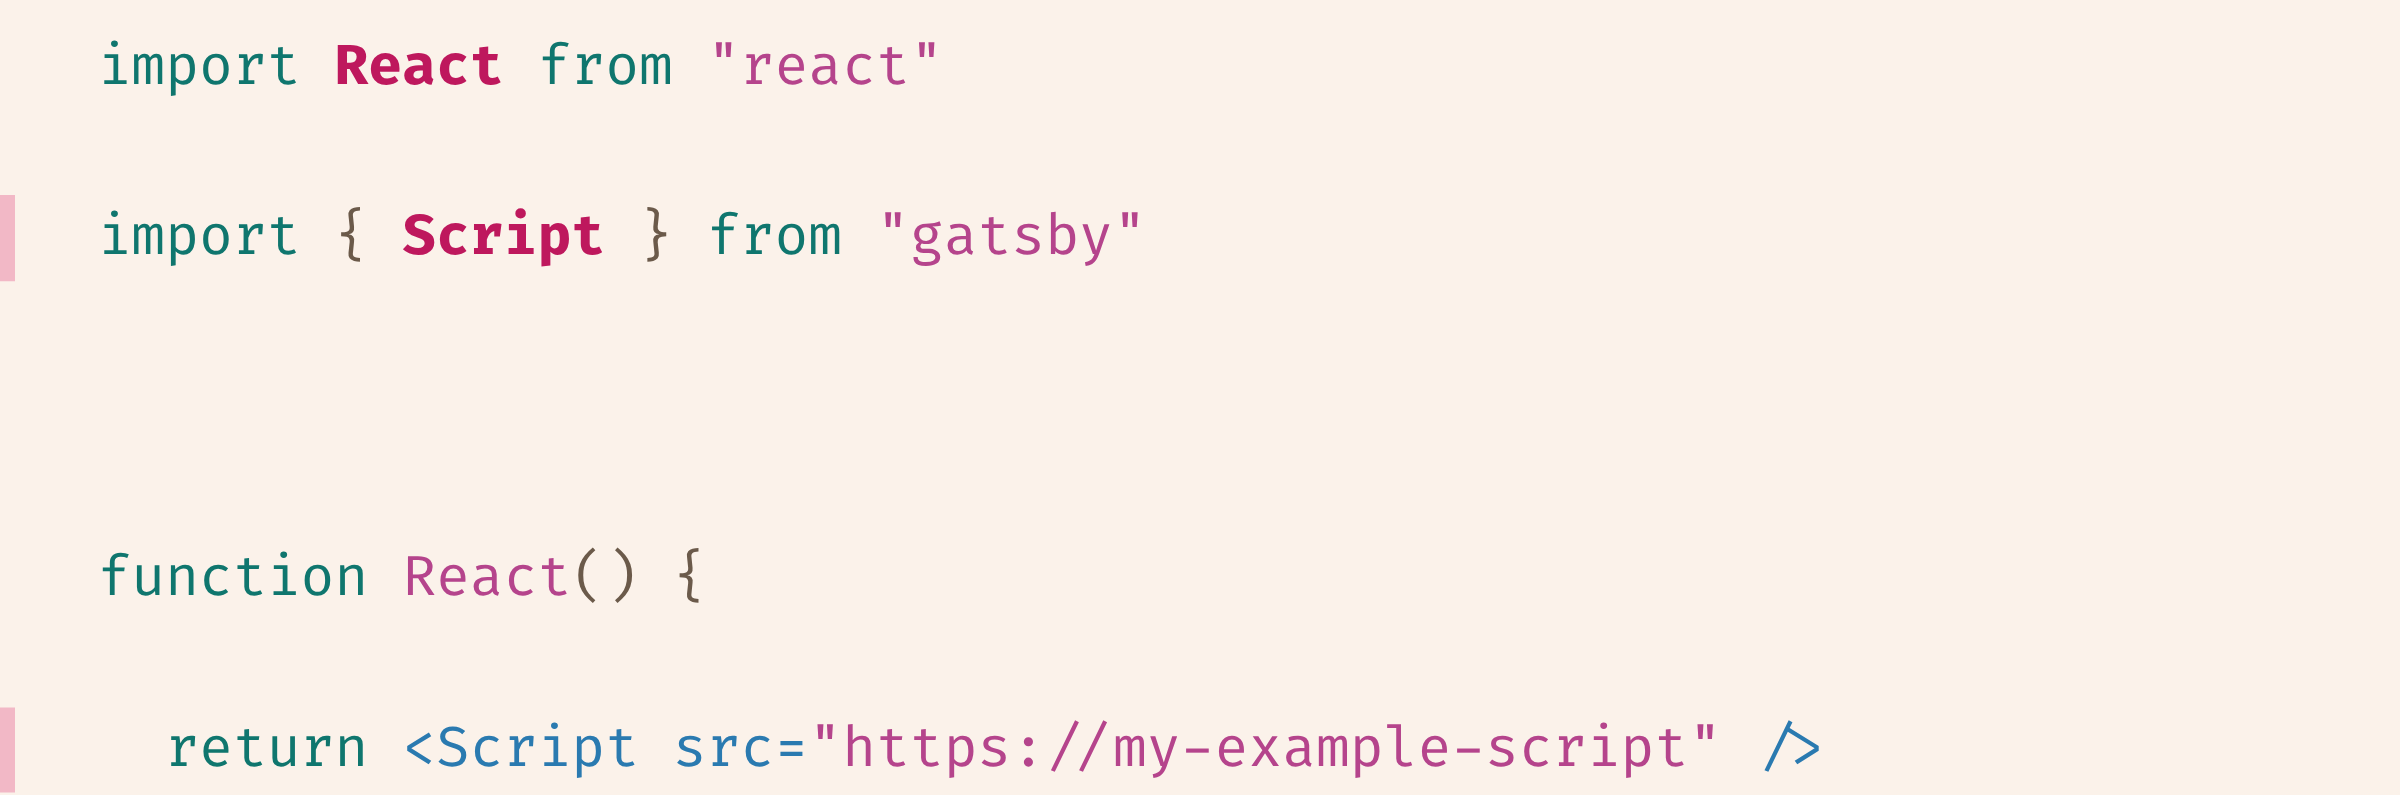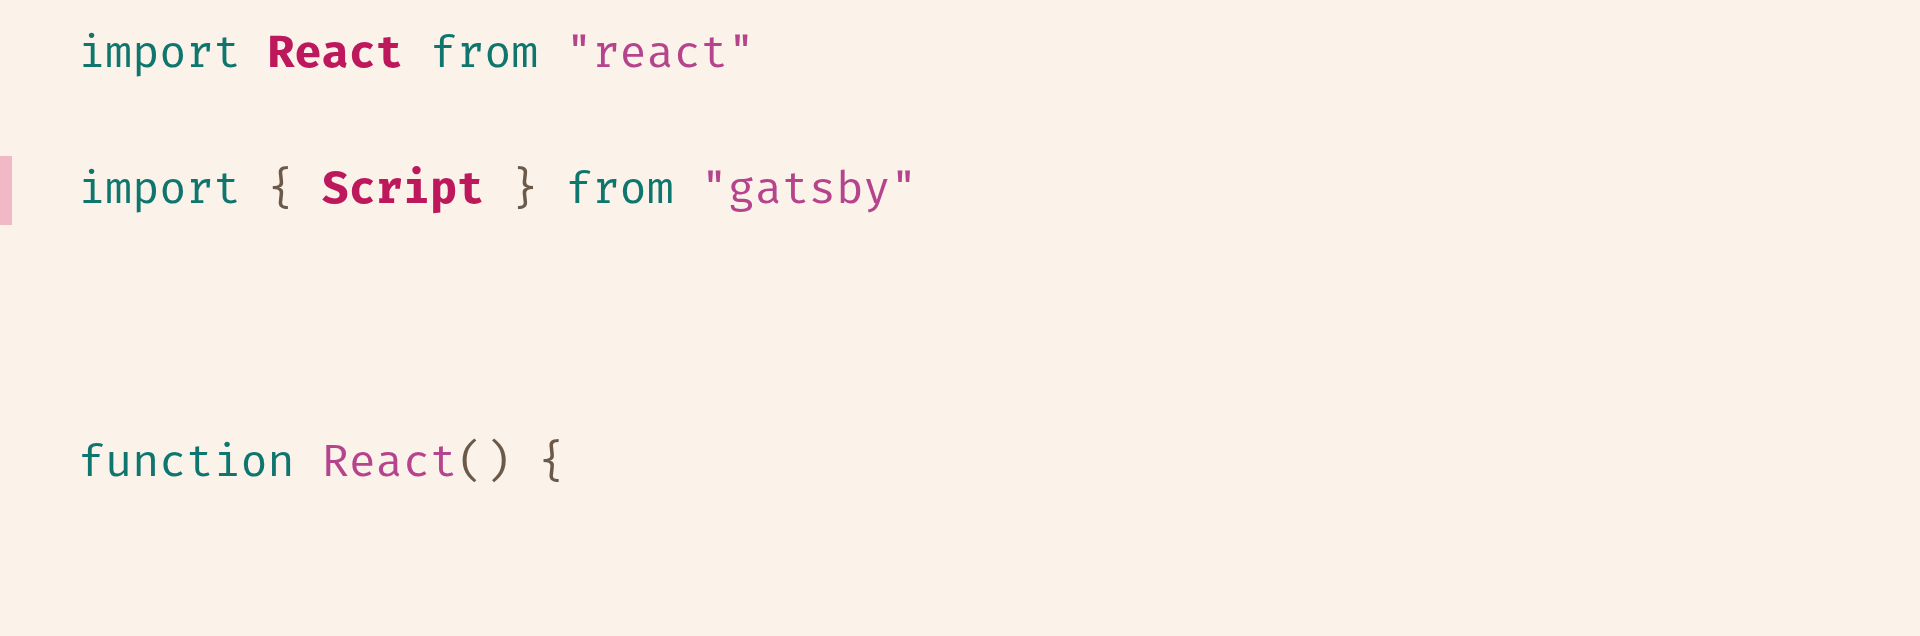--- a/index.html
+++ b/index.html
@@ -43,16 +43,17 @@
   .tok-attr  { color: #2a7ab0; }
   .tok-op    { color: #2a7ab0; }
 </style>
 </head>
 <body>
 
 <pre class="code"><span class="line"><span class="tok-kw">import</span><span> </span><span class="tok-def">React</span><span> </span><span class="tok-kw">from</span><span> </span><span class="tok-str">"react"</span></span>
 <span class="line hl"><span class="tok-kw">import</span><span> </span><span class="tok-brace">{</span><span> </span><span class="tok-def">Script</span><span> </span><span class="tok-brace">}</span><span> </span><span class="tok-kw">from</span><span> </span><span class="tok-str">"gatsby"</span></span>
 <span class="line"><span> </span></span>
 <span class="line"><span class="tok-kw">function</span><span> </span><span class="tok-fn">React</span><span class="tok-punc">(</span><span class="tok-punc">)</span><span> </span><span class="tok-brace">{</span></span>
+<span class="line hl"><span>  </span><span class="tok-kw">return</span><span> </span><span class="tok-tag">&lt;</span><span class="tok-tag">Script</span><span> </span><span class="tok-attr">src</span><span class="tok-op">=</span><span class="tok-str">"https://my-example-script"</span><span> </span><span class="tok-tag">/&gt;</span></span>
 
 
 
 </pre>
 
 </body></html>

